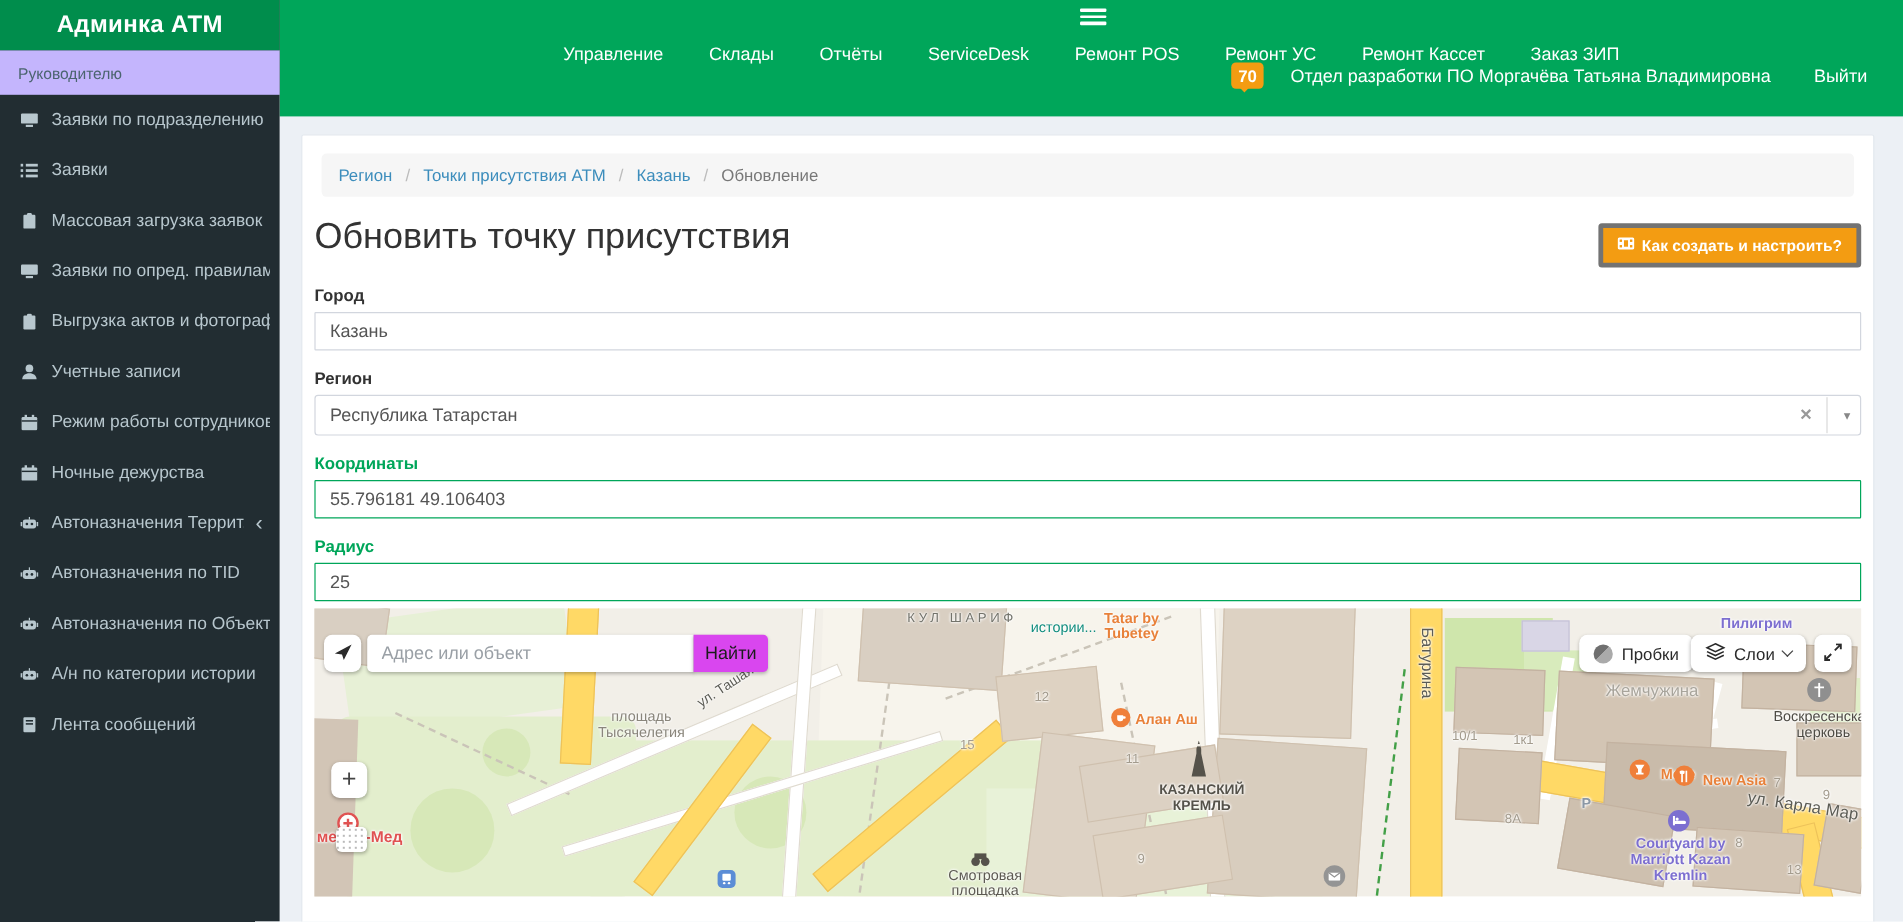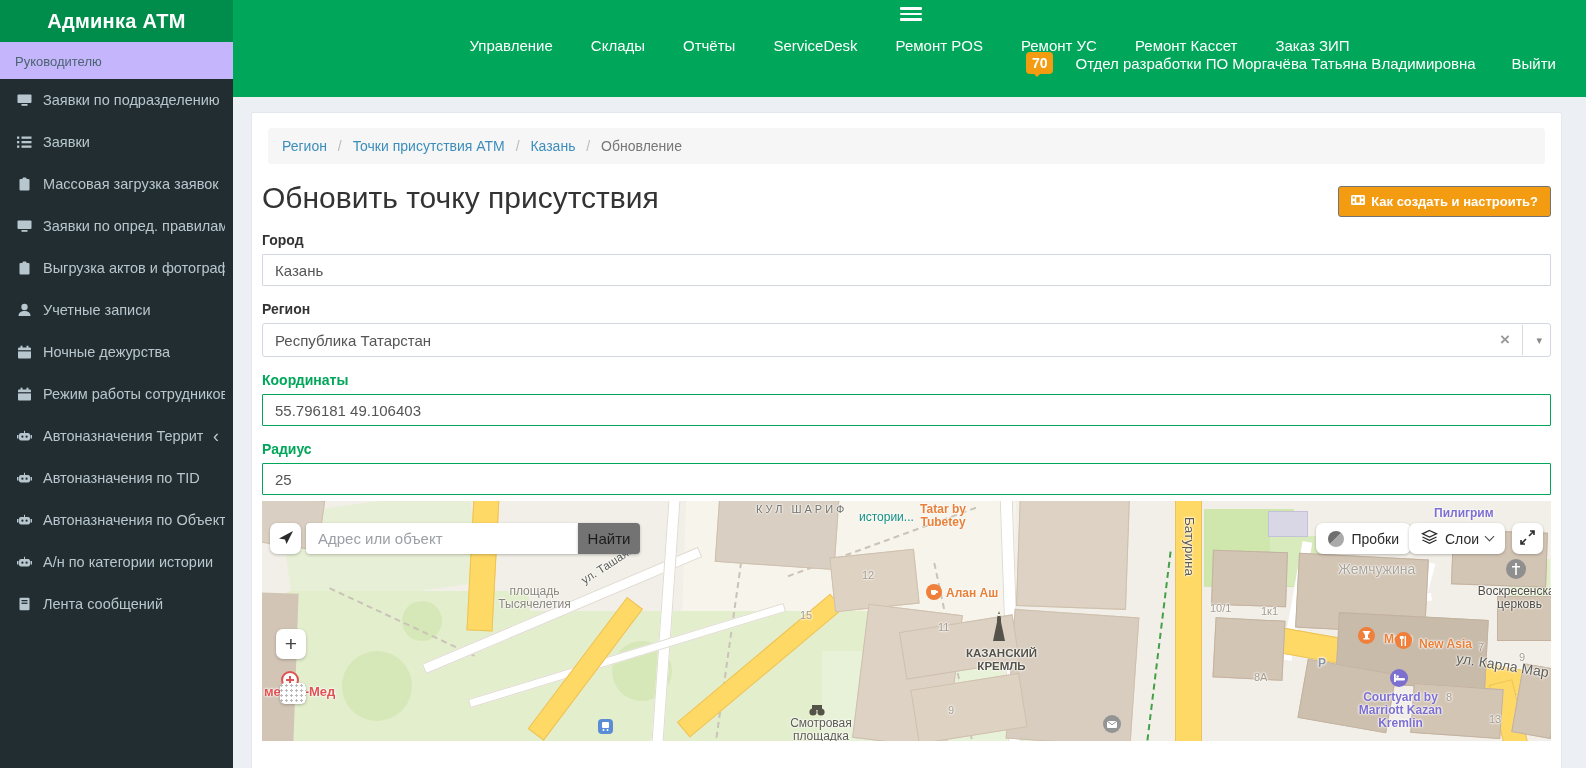--- a/index.html
+++ b/index.html
@@ -37,21 +37,21 @@
   .logout { margin-left:36px; color:#fff; text-decoration:none; cursor:pointer; }
 
   
   .card { position:absolute; left:251px; top:112px; width:1311px; height:700px; background:#fff;
           border:1px solid #e3e8ee; border-radius:2px; z-index:5; }
   .breadcrumb { margin:15px 16px 0; background:#f6f6f6; border-radius:4px; padding:10px 14px; font-size:14px; color:#777; }
   .breadcrumb a { color:#3c8dbc; text-decoration:none; cursor:pointer; }
   .breadcrumb .sep { color:#bbb; margin:0 7px; }
   .title-row { display:flex; justify-content:space-between; align-items:flex-start; margin:17px 10px 0; }
   .title-row h1 { margin:0; font-size:30px; font-weight:400; color:#333; }
-  .help-btn { margin-top:5px; background:#f39c12; border:1px solid #737373; color:#fff; font-size:13px; font-weight:bold;
+  .help-btn { margin-top:5px; background:#f39c12; border:4px solid #737373; color:#fff; font-size:13px; font-weight:bold;
               padding:7px 12px; border-radius:3px; display:flex; align-items:center; gap:6px; cursor:pointer;
               font-family:inherit; }
   .formwrap { margin:0 10px; }
   .flabel { display:block; margin:15px 0 6px; font-size:14px; font-weight:bold; color:#333; }
   .flabel.green { color:#00a65a; }
   .finput { display:block; width:100%; height:32px; border:1px solid #d2d6de; border-radius:1px; padding:0 12px;
             font-size:15px; color:#555; background:#fff; font-family:inherit; }
   .finput.green-border { border-color:#00a65a; }
   .select2 { position:relative; height:34px; border:1px solid #d2d6de; border-radius:3px; display:flex; align-items:center;
              padding:0 60px 0 12px; font-size:15px; color:#555; background:#fff; cursor:pointer; }
@@ -74,21 +74,21 @@
   .ml.red { color:#e05252; font-weight:bold; font-size:13px; }
   .ml.num { color:#a39b8d; font-size:11px; }
   .poi { position:absolute; z-index:3; border-radius:50%; display:flex; align-items:center; justify-content:center; }
   .mbtn { position:absolute; z-index:6; background:#fff; border:none; border-radius:7px; height:31px;
           box-shadow:0 1px 3px rgba(0,0,0,.25); font-size:14px; color:#2b2b2b; display:flex; align-items:center;
           gap:7px; padding:0 12px; cursor:pointer; font-family:inherit; }
   .map-search { position:absolute; z-index:6; left:44px; top:22px; width:272px; height:31px; border:none;
                 border-radius:4px 0 0 4px; box-shadow:0 1px 3px rgba(0,0,0,.25); padding:0 12px; font-size:15px;
                 font-family:inherit; color:#333; }
   .map-search::placeholder { color:#9aa0a6; }
-  .find-btn { position:absolute; z-index:6; left:316px; top:22px; width:62px; height:31px; background:#737373;
+  .find-btn { position:absolute; z-index:6; left:316px; top:22px; width:62px; height:31px; background:#d946ef;
               border:none; border-radius:0 4px 4px 0; box-shadow:0 1px 3px rgba(0,0,0,.25); font-size:15px;
               cursor:pointer; font-family:inherit; color:#1c1c1c; }
   .traffic-dot { width:16px; height:16px; border-radius:50%; background:linear-gradient(135deg,#6f6f6f 45%,#aaa 45%); }
   .chev { width:7px; height:7px; border-right:1.6px solid #444; border-bottom:1.6px solid #444;
           transform:rotate(45deg); margin-top:-4px; }
   .zoomin { position:absolute; z-index:6; left:14px; top:128px; width:30px; height:30px; background:#fff; border:none;
             border-radius:7px; box-shadow:0 1px 3px rgba(0,0,0,.25); font-size:21px; color:#444; cursor:pointer;
             font-family:inherit; line-height:28px; }
   .ruler { position:absolute; z-index:5; left:18px; top:182px; width:26px; height:21px; background:#fff; border-radius:5px;
            box-shadow:0 1px 3px rgba(0,0,0,.25); cursor:pointer;
@@ -164,32 +164,32 @@
     </a>
     <a class="side-item">
       <span class="sicon">
           <svg width="15" height="14">
             <rect x="1" y="2.5" width="13" height="11" rx="1" fill="#b8c7ce"></rect>
             <rect x="3.5" y="0.7" width="2" height="3.2" fill="#b8c7ce"></rect>
             <rect x="9.5" y="0.7" width="2" height="3.2" fill="#b8c7ce"></rect>
             <rect x="1" y="5.2" width="13" height="1.2" fill="#222d32"></rect>
           </svg>
         </span>
-      <span class="slabel">Ночные дежурства</span>
+      <span class="slabel">Режим работы сотрудников</span>
     </a>
     <a class="side-item">
       <span class="sicon">
           <svg width="15" height="14">
             <rect x="1" y="2.5" width="13" height="11" rx="1" fill="#b8c7ce"></rect>
             <rect x="3.5" y="0.7" width="2" height="3.2" fill="#b8c7ce"></rect>
             <rect x="9.5" y="0.7" width="2" height="3.2" fill="#b8c7ce"></rect>
             <rect x="1" y="5.2" width="13" height="1.2" fill="#222d32"></rect>
           </svg>
         </span>
-      <span class="slabel">Режим работы сотрудников</span>
+      <span class="slabel">Ночные дежурства</span>
     </a>
     <a class="side-item">
       <span class="sicon">
           <svg width="15" height="14">
             <rect x="2" y="4" width="11" height="7.5" rx="2" fill="#b8c7ce"></rect>
             <rect x="0" y="6" width="1.5" height="3.5" fill="#b8c7ce"></rect>
             <rect x="13.5" y="6" width="1.5" height="3.5" fill="#b8c7ce"></rect>
             <rect x="7" y="1.8" width="1" height="2.2" fill="#b8c7ce"></rect>
             <circle cx="5.4" cy="7.7" r="1.1" fill="#222d32"></circle>
             <circle cx="9.6" cy="7.7" r="1.1" fill="#222d32"></circle>

